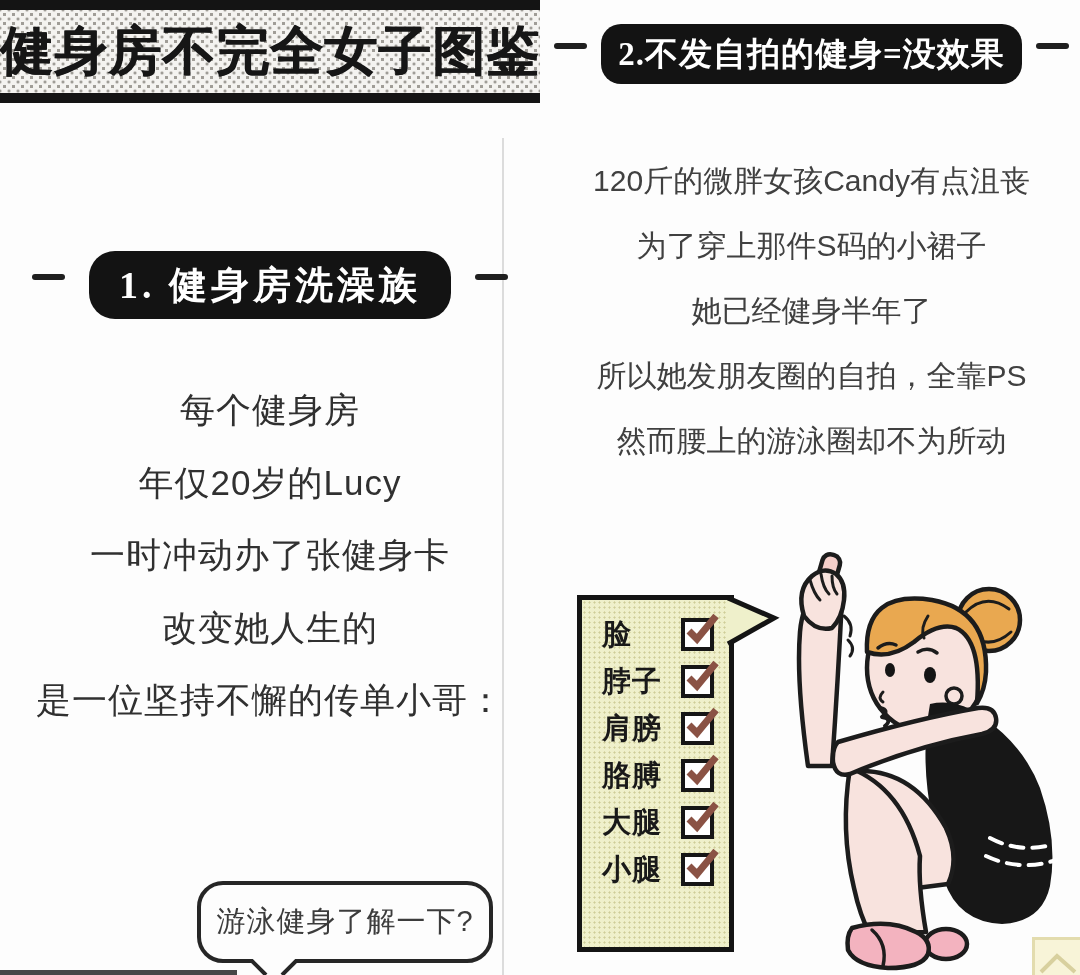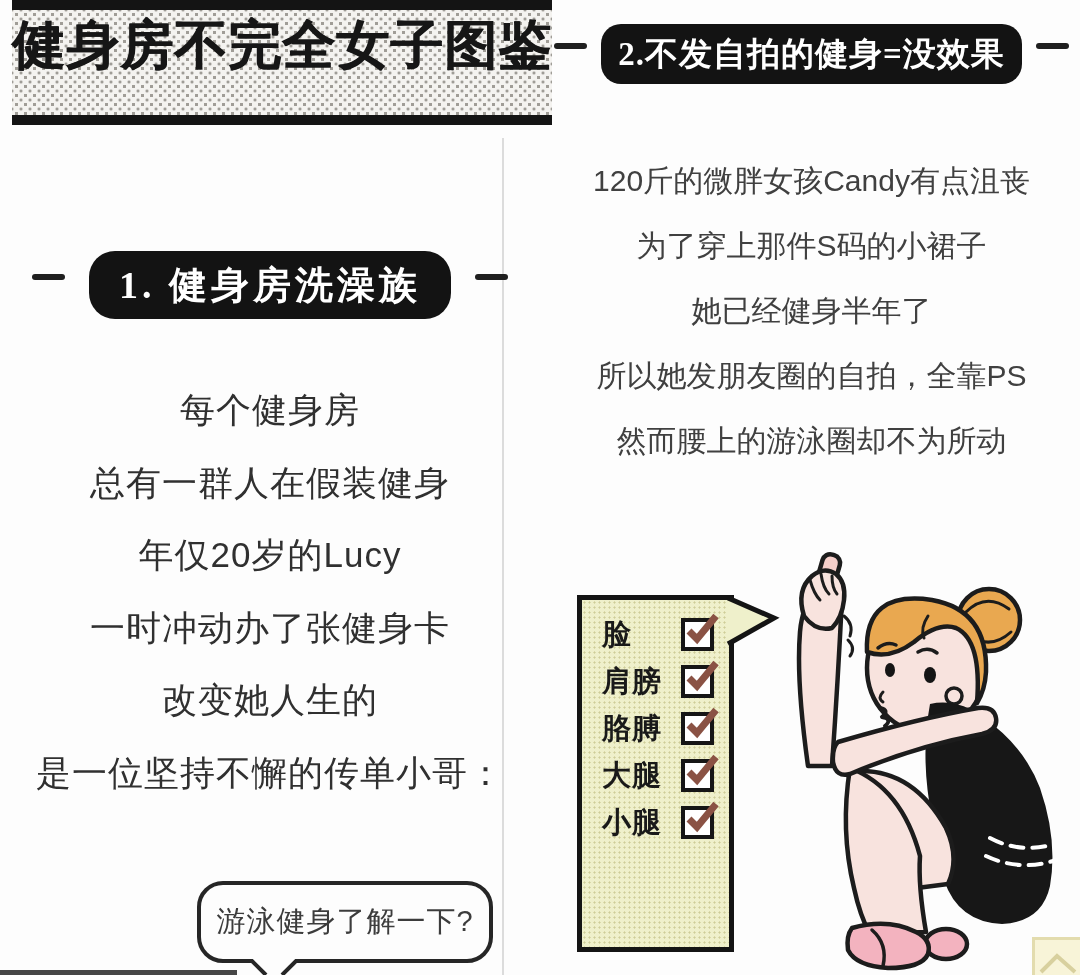--- a/index.html
+++ b/index.html
@@ -3,30 +3,30 @@
 <meta charset="utf-8">
 <style>
   html,body{margin:0;padding:0;}
   body{font-family:"Liberation Sans", sans-serif; background:#ffffff;}
   #page{
     position:relative; width:1080px; height:975px; overflow:hidden;
     background:#fdfdfd;
   }
   
   .banner{
-    position:absolute; left:12px; top:10; width:540px; height:125px;
+    position:absolute; left:0; top:10; width:540px; height:103px;
     box-sizing:border-box;
     border-top:10px solid #141414; border-bottom:10px solid #141414;
     background-color:#f4f3f0;
     background-image:
       radial-gradient(circle, #a09d97 1.6px, transparent 1.9px),
       radial-gradient(circle, #8d8a84 1.2px, transparent 1.5px);
     background-size:9px 9px, 9px 9px;
     background-position:0 0, 4.5px 4.5px;
-    display:flex; align-items:flex-start; justify-content:center;
+    display:flex; align-items:center; justify-content:center;
   }
   .banner-title{
     font-size:53px; font-weight:900; color:#161616; letter-spacing:1px;
     text-shadow:1px 0 #161616;
     white-space:nowrap;
   }
   
   .panel-divider{
     position:absolute; left:502px; top:138px; width:2px; height:837px;
     background:#dcdcdc;
@@ -108,21 +108,20 @@
   <div class="panel-divider"></div>
 
   <div class="badge-row s1">
     <div class="dash"></div>
     <div class="badge b1">1. 健身房洗澡族</div>
     <div class="dash"></div>
   </div>
 
   <div class="para left">
     <p>每个健身房</p>
-    <p>总有一群人在假装健身</p>
     <p>年仅20岁的Lucy</p>
     <p>一时冲动办了张健身卡</p>
     <p>改变她人生的</p>
     <p>是一位坚持不懈的传单小哥：</p>
   </div>
 
   <div class="speech-bubble">
     <span>游泳健身了解一下?</span>
   </div>
   <svg class="bubble-tail" width="70" height="16" viewBox="0 0 70 16">
@@ -142,20 +141,29 @@
     <p>120斤的微胖女孩Candy有点沮丧</p>
     <p>为了穿上那件S码的小裙子</p>
     <p>她已经健身半年了</p>
     <p>所以她发朋友圈的自拍，全靠PS</p>
     <p>然而腰上的游泳圈却不为所动</p>
   </div>
 
   <div class="checklist">
     <div class="check-row">
       <span class="check-label">脸</span>
+      <span class="check-spacer"></span>
+      <span class="checkbox">
+          <svg width="40" height="40" viewBox="0 0 40 40">
+            <path d="M7 22 L15 30 L34 7" stroke="#8a5244" stroke-width="7" fill="none"></path>
+          </svg>
+        </span>
+    </div>
+    <div class="check-row">
+      <span class="check-label">脖子</span>
       <span class="check-spacer"></span>
       <span class="checkbox">
           <svg width="40" height="40" viewBox="0 0 40 40">
             <path d="M7 22 L15 30 L34 7" stroke="#8a5244" stroke-width="7" fill="none"></path>
           </svg>
         </span>
     </div>
     <div class="check-row">
       <span class="check-label">肩膀</span>
       <span class="check-spacer"></span>

